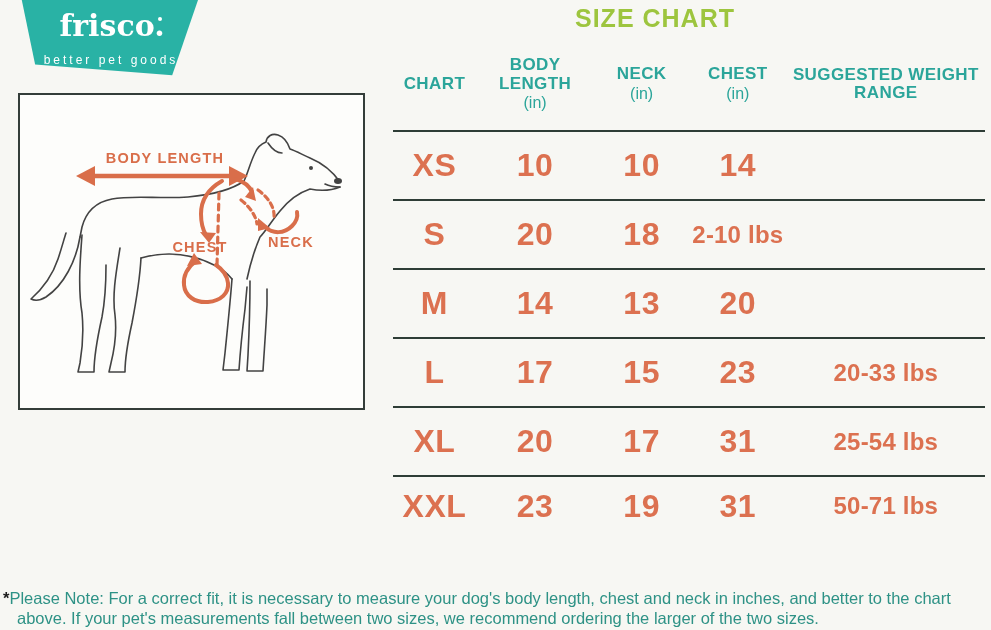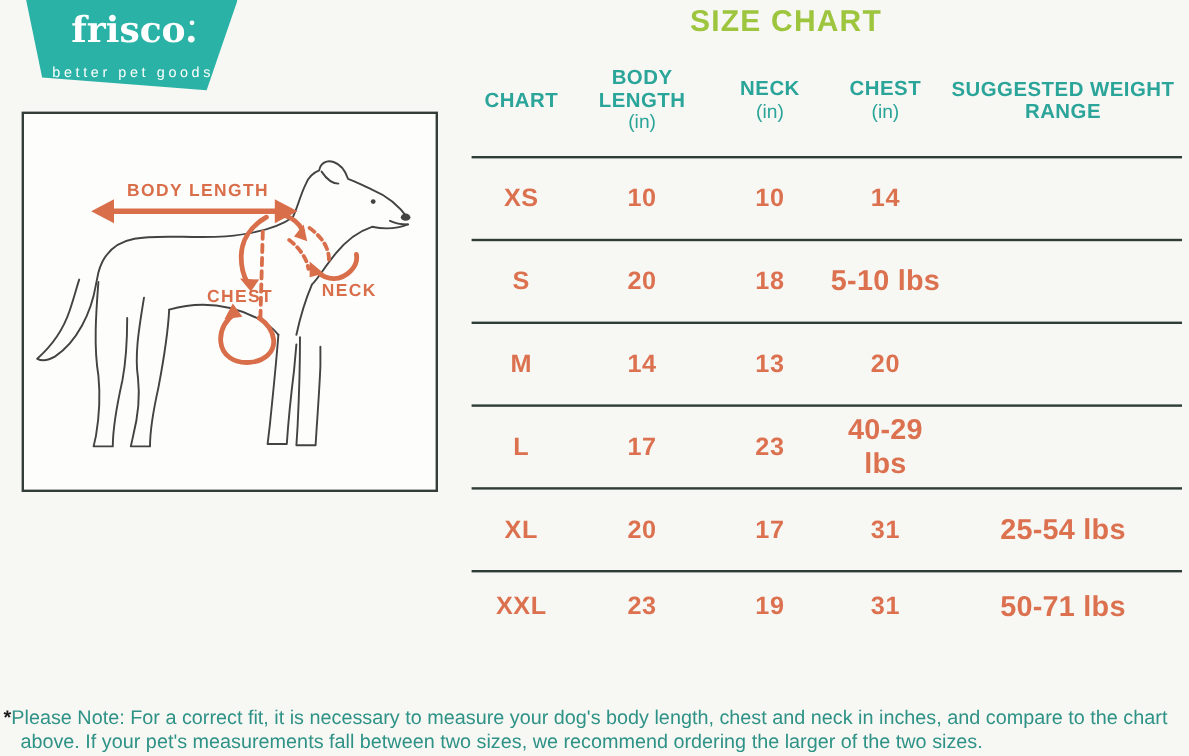--- a/index.html
+++ b/index.html
@@ -51,21 +51,21 @@
     display:grid;grid-template-columns:14% 20% 16% 16.5% 33.5%;
     align-items:center;text-align:center;
   }
   .thead{height:92px;color:#2ba59a;}
   .hcell .hlabel{font-weight:700;font-size:17px;line-height:1.08;letter-spacing:.4px;}
   .hcell .hunit{font-weight:400;font-size:16px;margin-top:1px;}
   .trow{
     height:67px;border-top:2px solid #2e3d36;color:#dc7150;font-weight:700;
   }
   .trow:last-child{height:58px;}
-  .cell-size,.cell-num{font-size:21px;letter-spacing:.5px;}
+  .cell-size,.cell-num{font-size:32px;letter-spacing:.5px;}
   .cell-weight{font-size:24px;letter-spacing:.2px;}
   
   .note{
     position:absolute;left:3px;top:589px;width:986px;
     font-size:16.5px;line-height:1.2;color:#2e9286;
     padding-left:14px;text-indent:-14px;
   }
   .note .marker{color:#1c1c1c;font-weight:700;}
 </style>
 </head>
@@ -151,45 +151,46 @@
     <div class="trow">
       <div class="cell-size">XS</div>
       <div class="cell-num">10</div>
       <div class="cell-num">10</div>
       <div class="cell-num">14</div>
     </div>
     <div class="trow">
       <div class="cell-size">S</div>
       <div class="cell-num">20</div>
       <div class="cell-num">18</div>
-      <div class="cell-weight">5-10 lbs</div>
+      <div class="cell-weight">2-10 lbs</div>
     </div>
     <div class="trow">
       <div class="cell-size">M</div>
       <div class="cell-num">14</div>
       <div class="cell-num">13</div>
       <div class="cell-num">20</div>
     </div>
     <div class="trow">
       <div class="cell-size">L</div>
       <div class="cell-num">17</div>
+      <div class="cell-num">15</div>
       <div class="cell-num">23</div>
-      <div class="cell-weight">40-29 lbs</div>
+      <div class="cell-weight">20-33 lbs</div>
     </div>
     <div class="trow">
       <div class="cell-size">XL</div>
       <div class="cell-num">20</div>
       <div class="cell-num">17</div>
       <div class="cell-num">31</div>
       <div class="cell-weight">25-54 lbs</div>
     </div>
     <div class="trow">
       <div class="cell-size">XXL</div>
       <div class="cell-num">23</div>
       <div class="cell-num">19</div>
       <div class="cell-num">31</div>
       <div class="cell-weight">50-71 lbs</div>
     </div>
   </div>
 
-  <div class="note"><span class="marker">*</span><span>Please Note: For a correct fit, it is necessary to measure your dog's body length, chest and neck in inches, and compare to the chart above. If your pet's measurements fall between two sizes, we recommend ordering the larger of the two sizes.</span></div>
+  <div class="note"><span class="marker">*</span><span>Please Note: For a correct fit, it is necessary to measure your dog's body length, chest and neck in inches, and better to the chart above. If your pet's measurements fall between two sizes, we recommend ordering the larger of the two sizes.</span></div>
 
 </div>
 
 </body></html>

